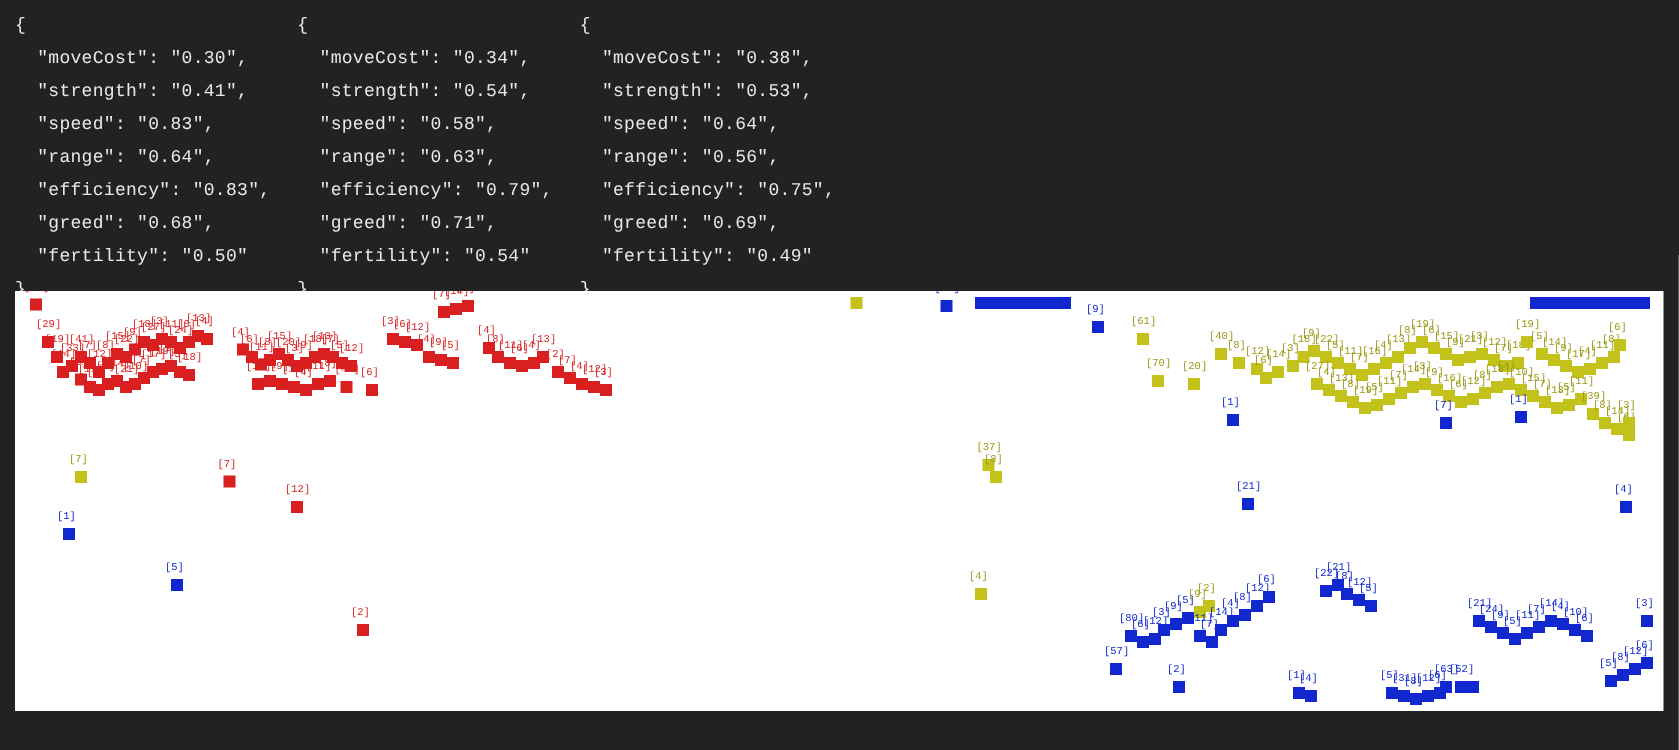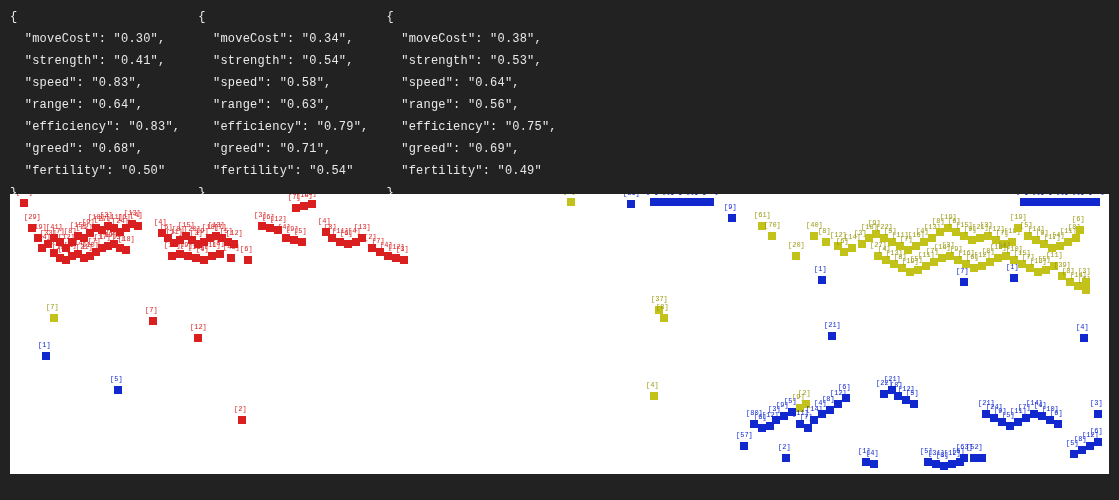--- a/index.html
+++ b/index.html
@@ -331,21 +331,21 @@
     </div>
     <div class="agent olive" style="left: 645px; top: 112px;">
       <span class="lbl">[37]</span>
     </div>
     <div class="agent olive" style="left: 650px; top: 120px;">
       <span class="lbl">[8]</span>
     </div>
     <div class="agent olive" style="left: 748px; top: 28px;">
       <span class="lbl">[61]</span>
     </div>
-    <div class="agent olive" style="left: 758px; top: 38px; text-align: right;">
+    <div class="agent olive" style="left: 758px; top: 56px; text-align: right;">
       <span class="lbl">[70]</span>
     </div>
     <div class="agent olive" style="left: 782px; top: 58px;">
       <span class="lbl">[20]</span>
     </div>
     <div class="agent olive" style="left: 800px; top: 38px;">
       <span class="lbl">[40]</span>
     </div>
     <div class="agent olive" style="left: 812px; top: 44px;">
       <span class="lbl">[8]</span>

